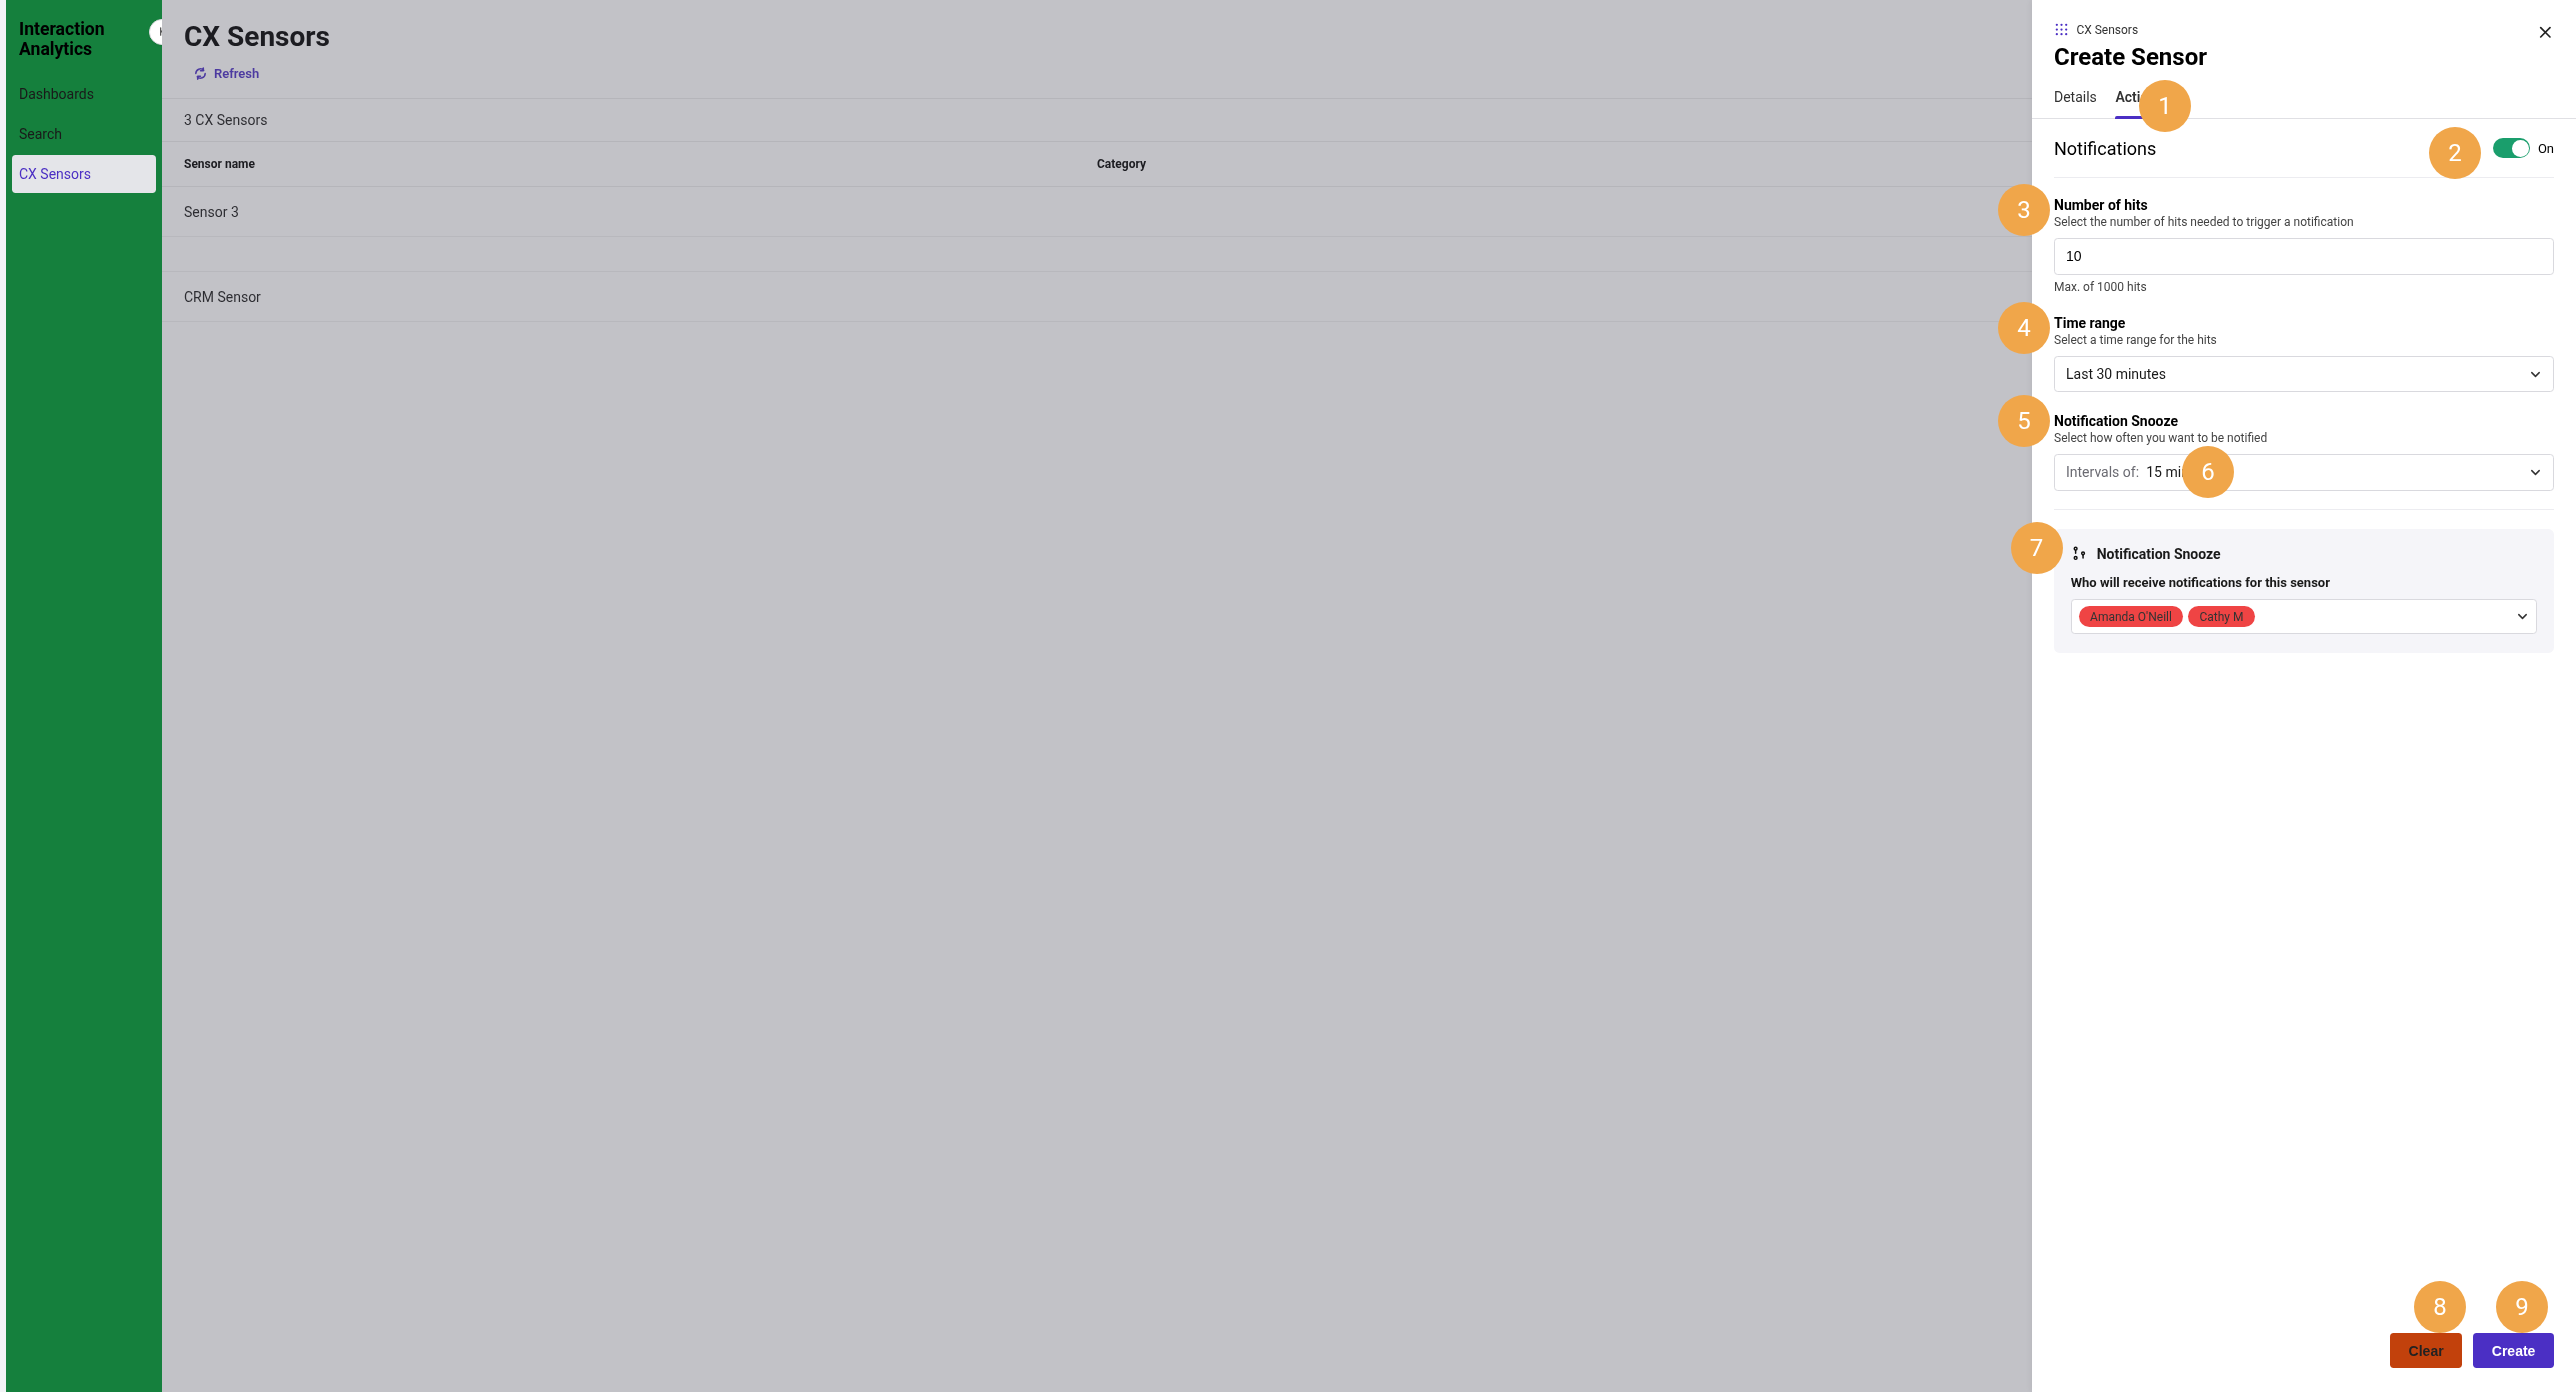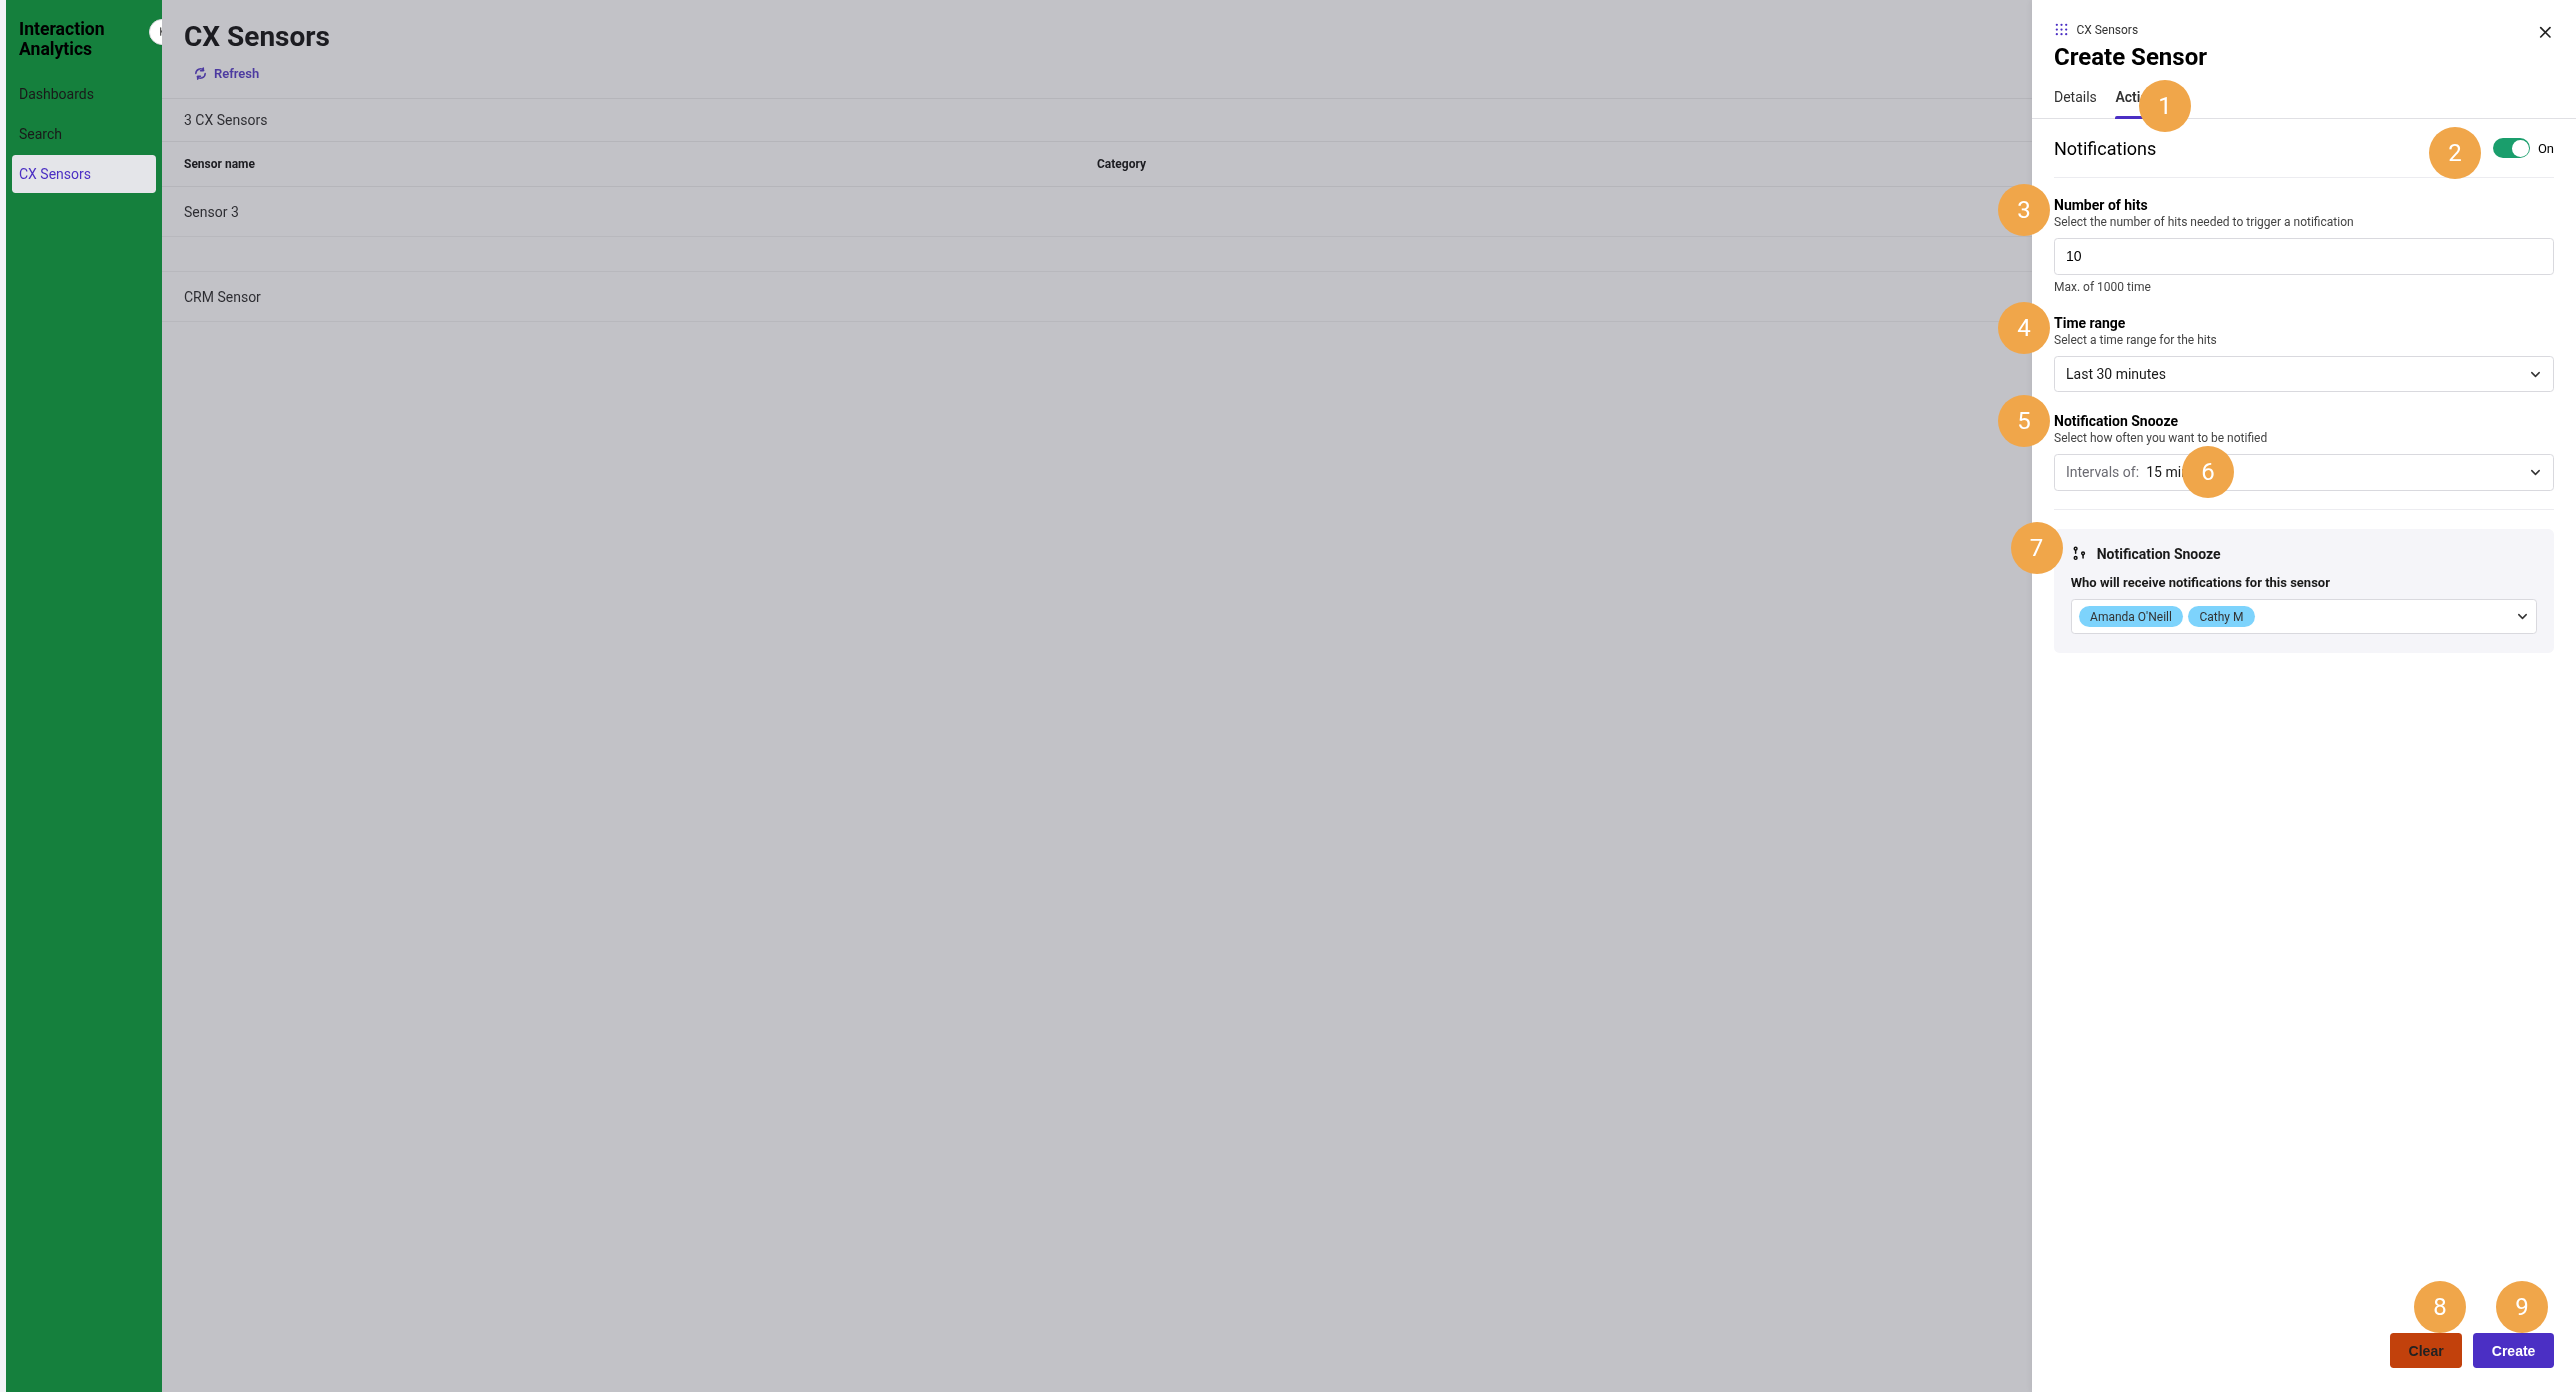--- a/index.html
+++ b/index.html
@@ -175,21 +175,21 @@
     padding: 16.7px 16.7px 18.6px 16.7px;
     margin-top: 18.6px;
   }
   .nc-head { display:flex; align-items:center; gap:9.3px; font-size:14px; font-weight:700; margin-bottom:13px; }
   .nc-sub { font-size:13px; font-weight:700; margin-bottom:9.3px; }
   .multi-select {
     background:#fff; border:0.9px solid #d9d9de; border-radius:3.7px; padding:5.6px 7.4px;
     display:flex; align-items:center; justify-content:space-between; cursor:pointer;
   }
   .chips { display:flex; gap:5.6px; }
-  .chip { background:#7dd3fc; border-radius: 11px; padding: 3.7px 11px; font-size:12px; color:#333; }
+  .chip { background:#ef4444; border-radius: 11px; padding: 3.7px 11px; font-size:12px; color:#333; }
 
   .panel-footer {
     display:flex; justify-content:flex-end; gap:11px; padding: 16.7px 22px 24px 22px;
   }
   .btn {
     padding: 9.3px 18.6px; border-radius: 3.7px; font-size:14px; font-weight:600; cursor:pointer; border:none;
   }
   .btn-secondary { background:#c2410c; color:#222; }
   .btn-primary { background:#4b2fc4; color:#fff; }
 
@@ -304,21 +304,21 @@
           <div class="toggle"></div>
           <span class="toggle-label">On</span>
         </div>
       </div>
     </div>
 
     <div class="section" style="border-bottom:none; padding-bottom:11px;">
       <div class="field-label">Number of hits</div>
       <div class="field-desc">Select the number of hits needed to trigger a notification</div>
       <input class="text-input" value="10" style="">
-      <div class="field-hint">Max. of 1000 time</div>
+      <div class="field-hint">Max. of 1000 hits</div>
     </div>
 
     <div class="section" style="border-bottom:none; padding-top:9.3px; padding-bottom:11px;">
       <div class="field-label">Time range</div>
       <div class="field-desc">Select a time range for the hits</div>
       <div class="select-box">
         <span>Last 30 minutes</span>
         <span class="icon">
           <svg width="13" height="13" viewBox="0 0 14 14">
               <path d="M3 5l4 4 4-4" stroke="#333" stroke-width="1.6" fill="none" stroke-linecap="round" stroke-linejoin="round"></path>

